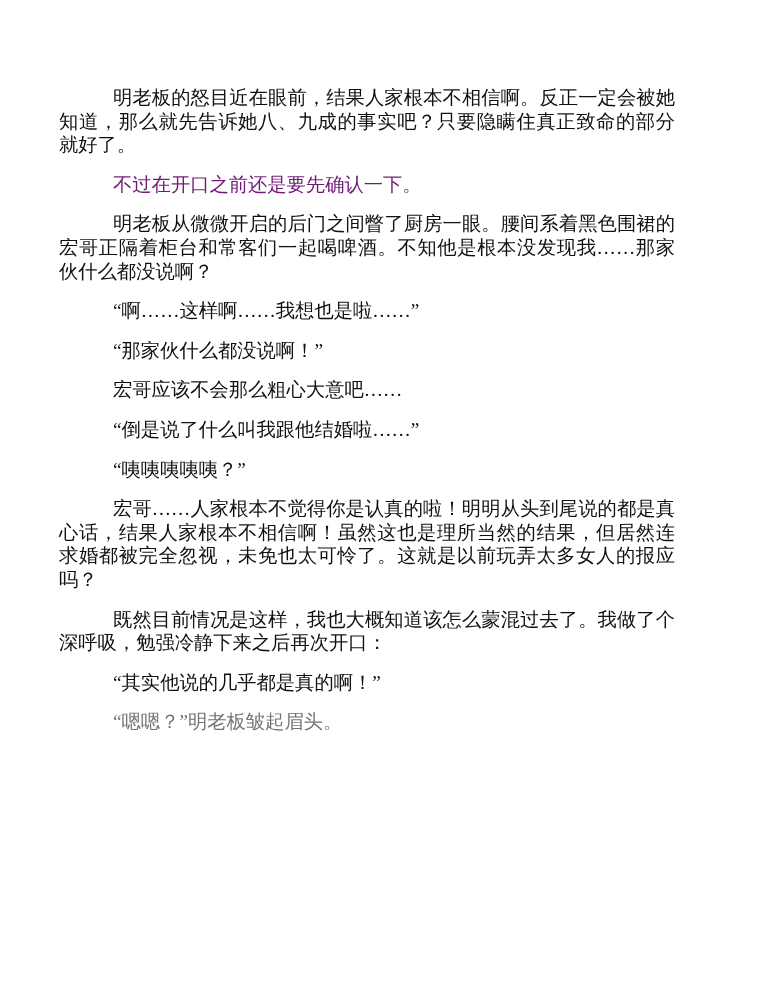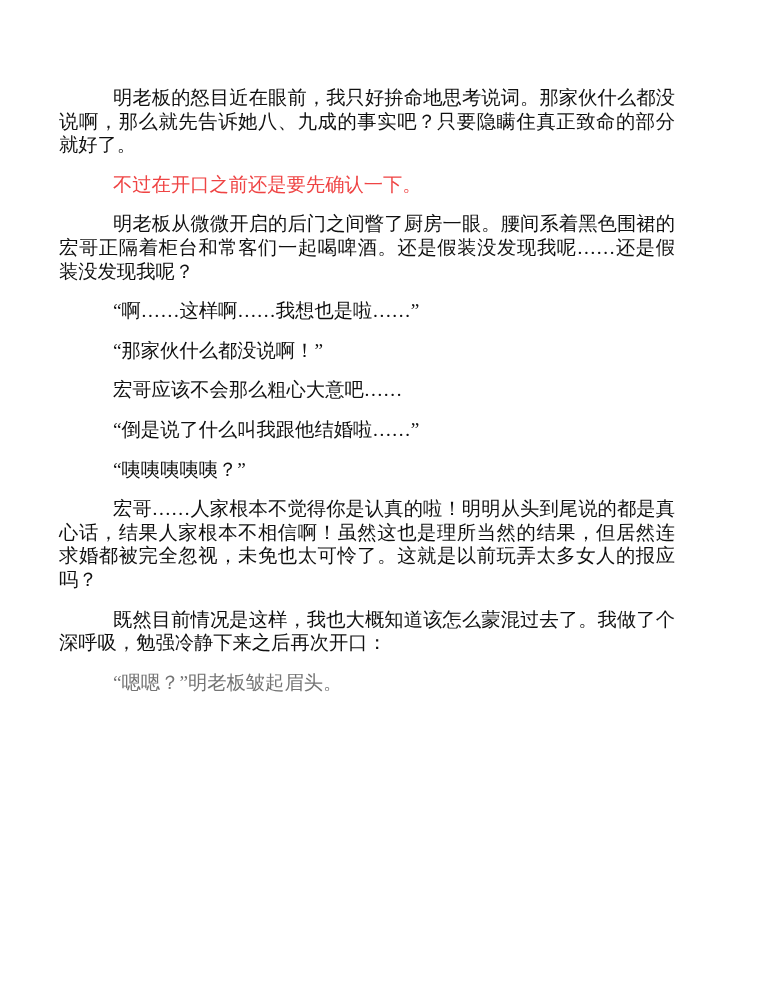--- a/index.html
+++ b/index.html
@@ -31,25 +31,26 @@
     text-align: justify;
     text-indent: 2.8em;
     line-break: strict;
   }
 </style>
 </head>
 <body style="background: rgb(255, 255, 255);">
 
 <div class="page">
   <div class="text-block">
-      <p class="para" style="color: rgb(16, 16, 16);">明老板的怒目近在眼前，我只好拚命地思考说词。那家伙什么都没说啊，那么就先告诉她八、九成的事实吧？只要隐瞒住真正致命的部分就好了。</p>
-      <p class="para" style="color: #ef4444;">不过在开口之前还是要先确认一下。</p>
-      <p class="para" style="color: rgb(16, 16, 16);">明老板从微微开启的后门之间瞥了厨房一眼。腰间系着黑色围裙的宏哥正隔着柜台和常客们一起喝啤酒。还是假装没发现我呢……还是假装没发现我呢？</p>
+      <p class="para" style="color: rgb(16, 16, 16);">明老板的怒目近在眼前，结果人家根本不相信啊。反正一定会被她知道，那么就先告诉她八、九成的事实吧？只要隐瞒住真正致命的部分就好了。</p>
+      <p class="para" style="color: #701a75;">不过在开口之前还是要先确认一下。</p>
+      <p class="para" style="color: rgb(16, 16, 16);">明老板从微微开启的后门之间瞥了厨房一眼。腰间系着黑色围裙的宏哥正隔着柜台和常客们一起喝啤酒。不知他是根本没发现我……那家伙什么都没说啊？</p>
       <p class="para" style="color: rgb(16, 16, 16);">“啊……这样啊……我想也是啦……”</p>
       <p class="para" style="color: rgb(16, 16, 16);">“那家伙什么都没说啊！”</p>
       <p class="para" style="color: rgb(16, 16, 16);">宏哥应该不会那么粗心大意吧……</p>
       <p class="para" style="color: rgb(16, 16, 16);">“倒是说了什么叫我跟他结婚啦……”</p>
       <p class="para" style="color: rgb(16, 16, 16);">“咦咦咦咦咦？”</p>
       <p class="para" style="color: rgb(16, 16, 16);">宏哥……人家根本不觉得你是认真的啦！明明从头到尾说的都是真心话，结果人家根本不相信啊！虽然这也是理所当然的结果，但居然连求婚都被完全忽视，未免也太可怜了。这就是以前玩弄太多女人的报应吗？</p>
       <p class="para" style="color: rgb(16, 16, 16);">既然目前情况是这样，我也大概知道该怎么蒙混过去了。我做了个深呼吸，勉强冷静下来之后再次开口：</p>
+      <p class="para" style="color: rgb(16, 16, 16);">“其实他说的几乎都是真的啊！”</p>
       <p class="para" style="color: #737373;">“嗯嗯？”明老板皱起眉头。</p>
     </div>
 </div>
 
 </body></html>

